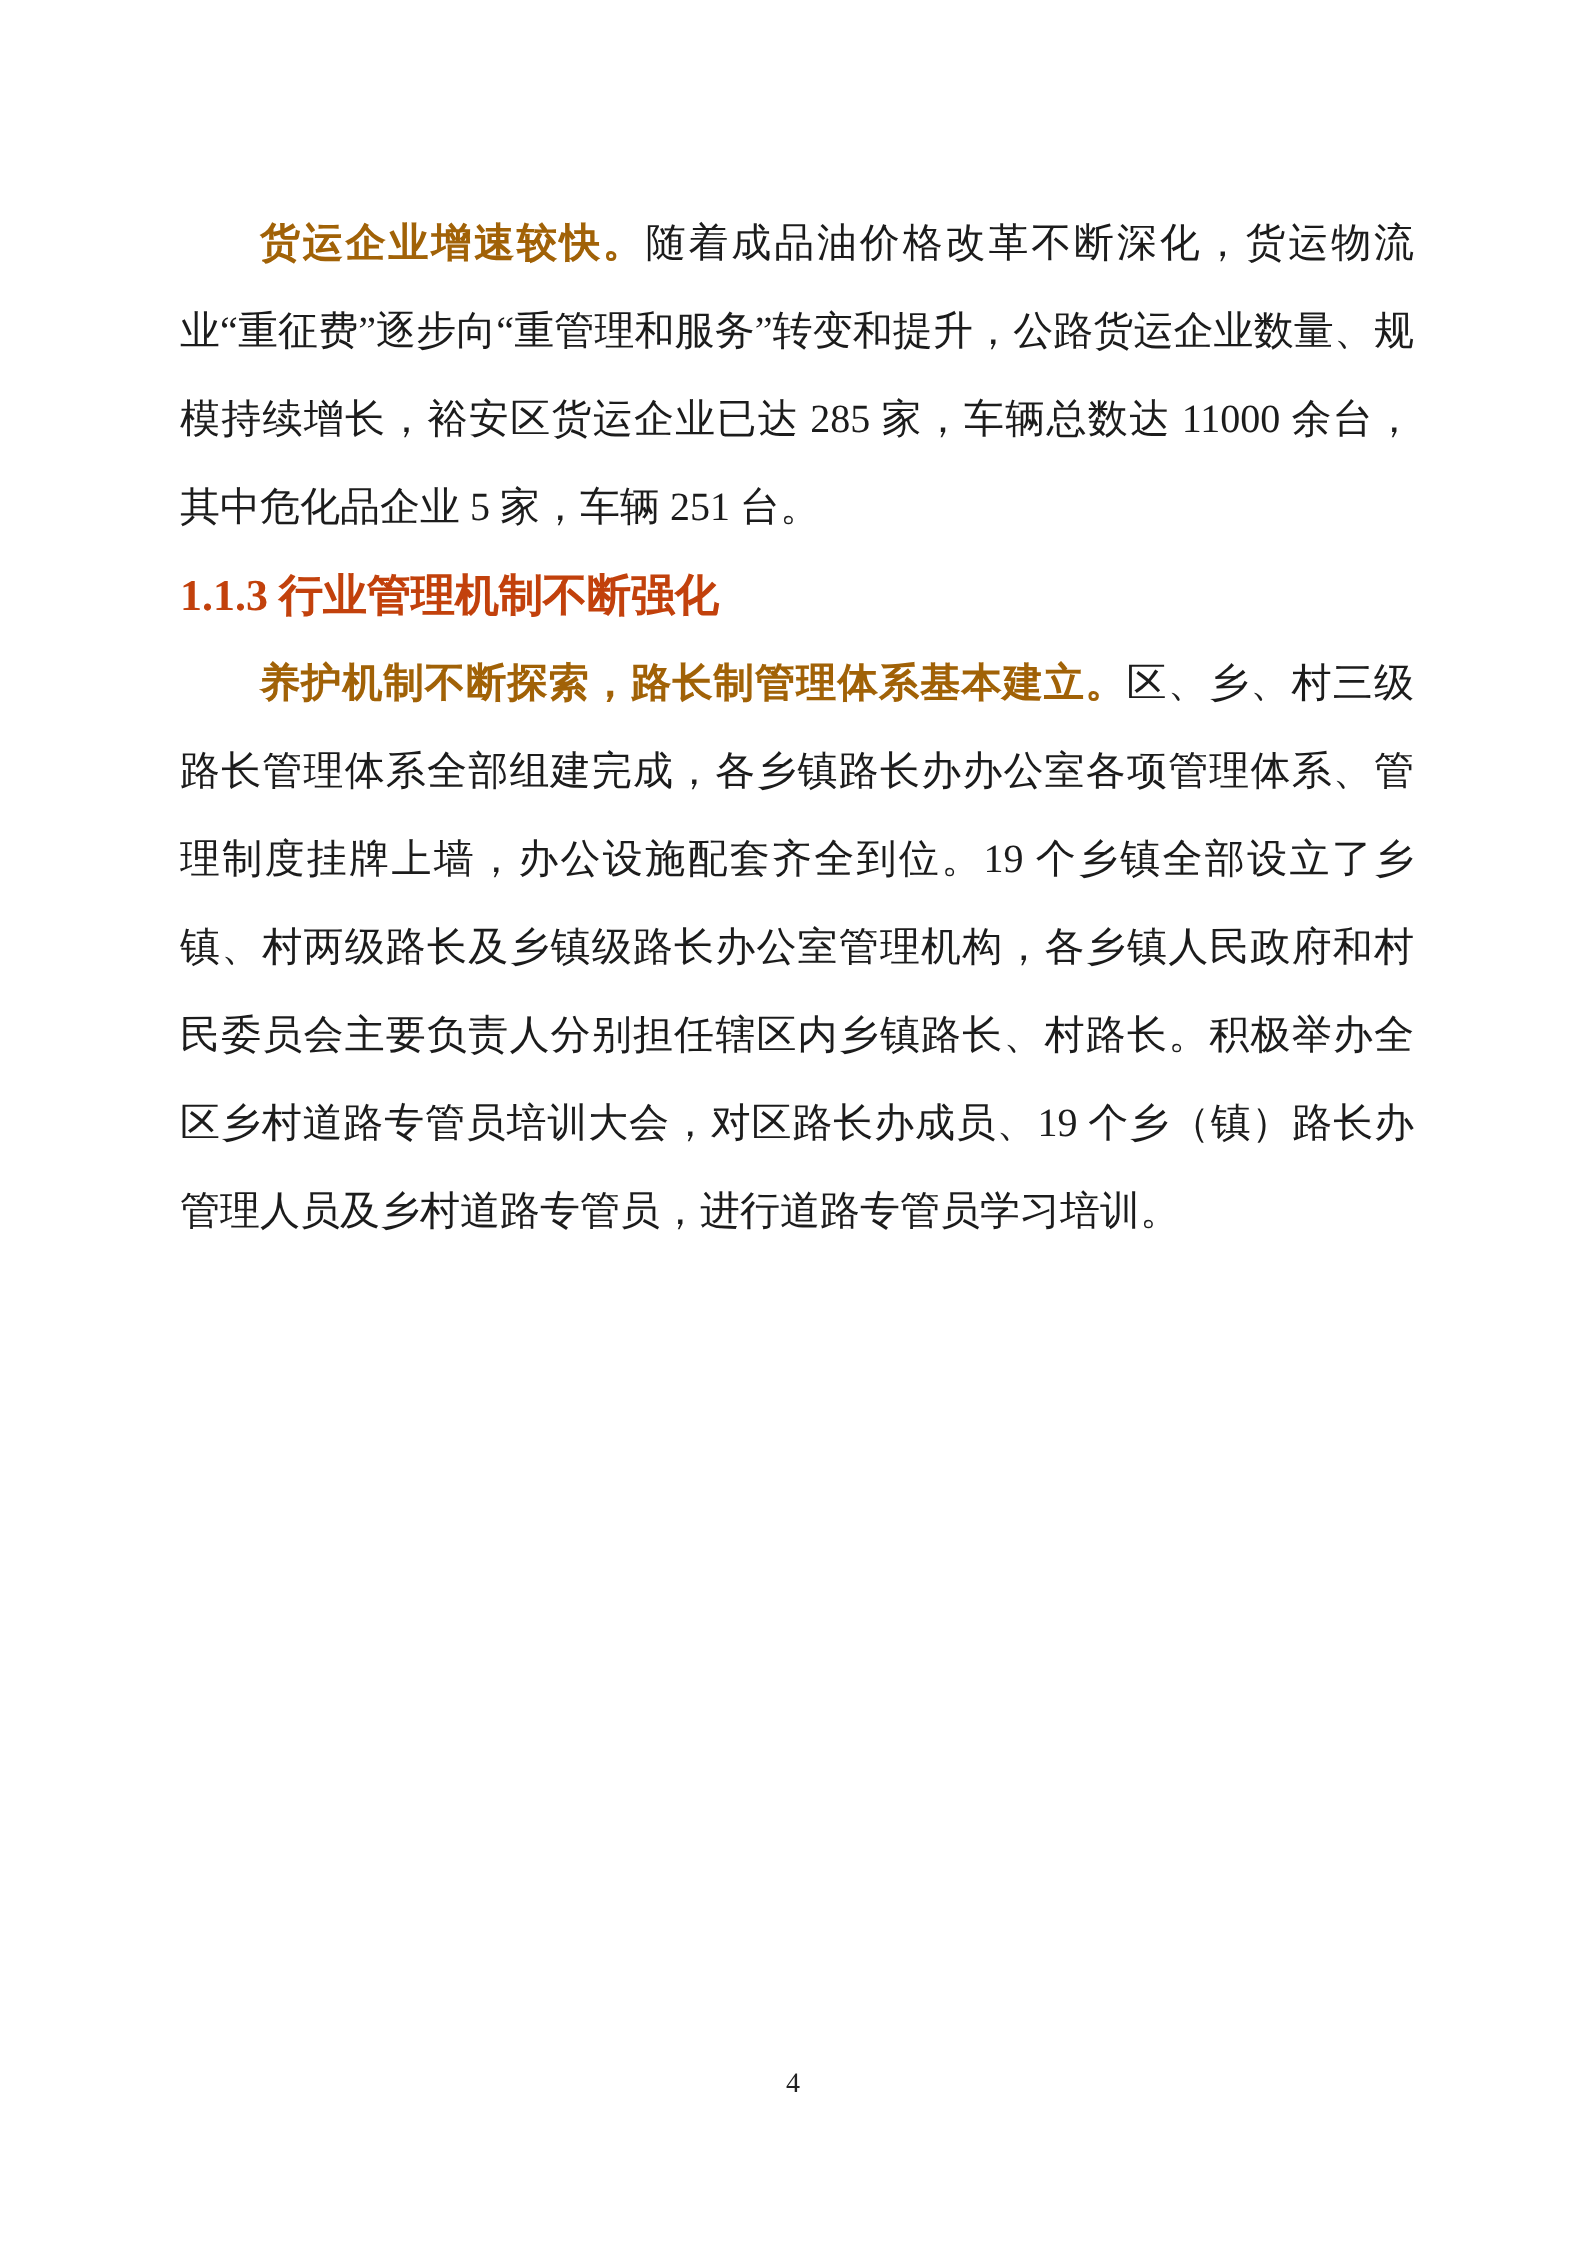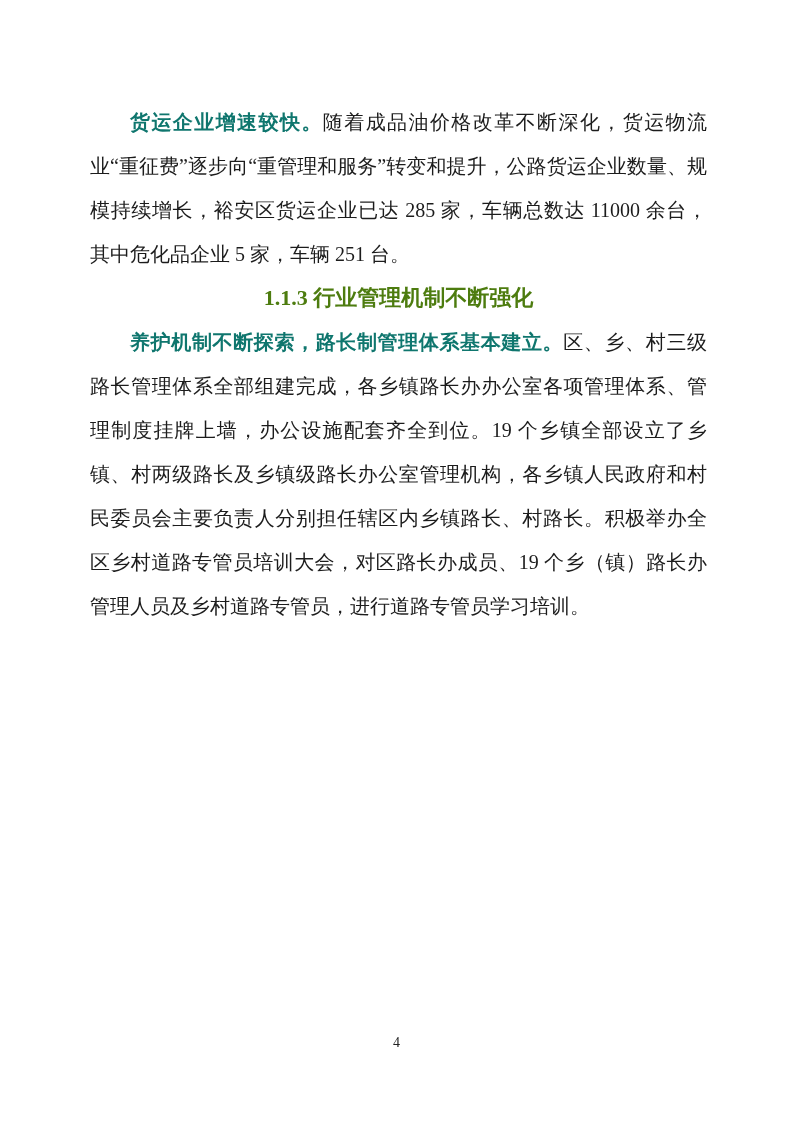--- a/index.html
+++ b/index.html
@@ -24,29 +24,29 @@
   }
   .para {
     margin: 0;
     font-size: 20px;
     line-height: 44px;
     text-align: justify;
     text-indent: 2em;
   }
   .para .lead {
     font-weight: bold;
-    color: #0f766e;
+    color: #a16207;
   }
   .heading {
     margin: 0;
     font-size: 22px;
     line-height: 44px;
     font-weight: bold;
-    color: #4d7c0f;
-    text-align: center;
+    color: #c2410c;
+    text-align: left;
   }
   .page-number {
     position: absolute;
     top: 1032px;
     left: 0;
     width: 793px;
     text-align: center;
     font-size: 14px;
     line-height: 22px;
     color: #222222;

